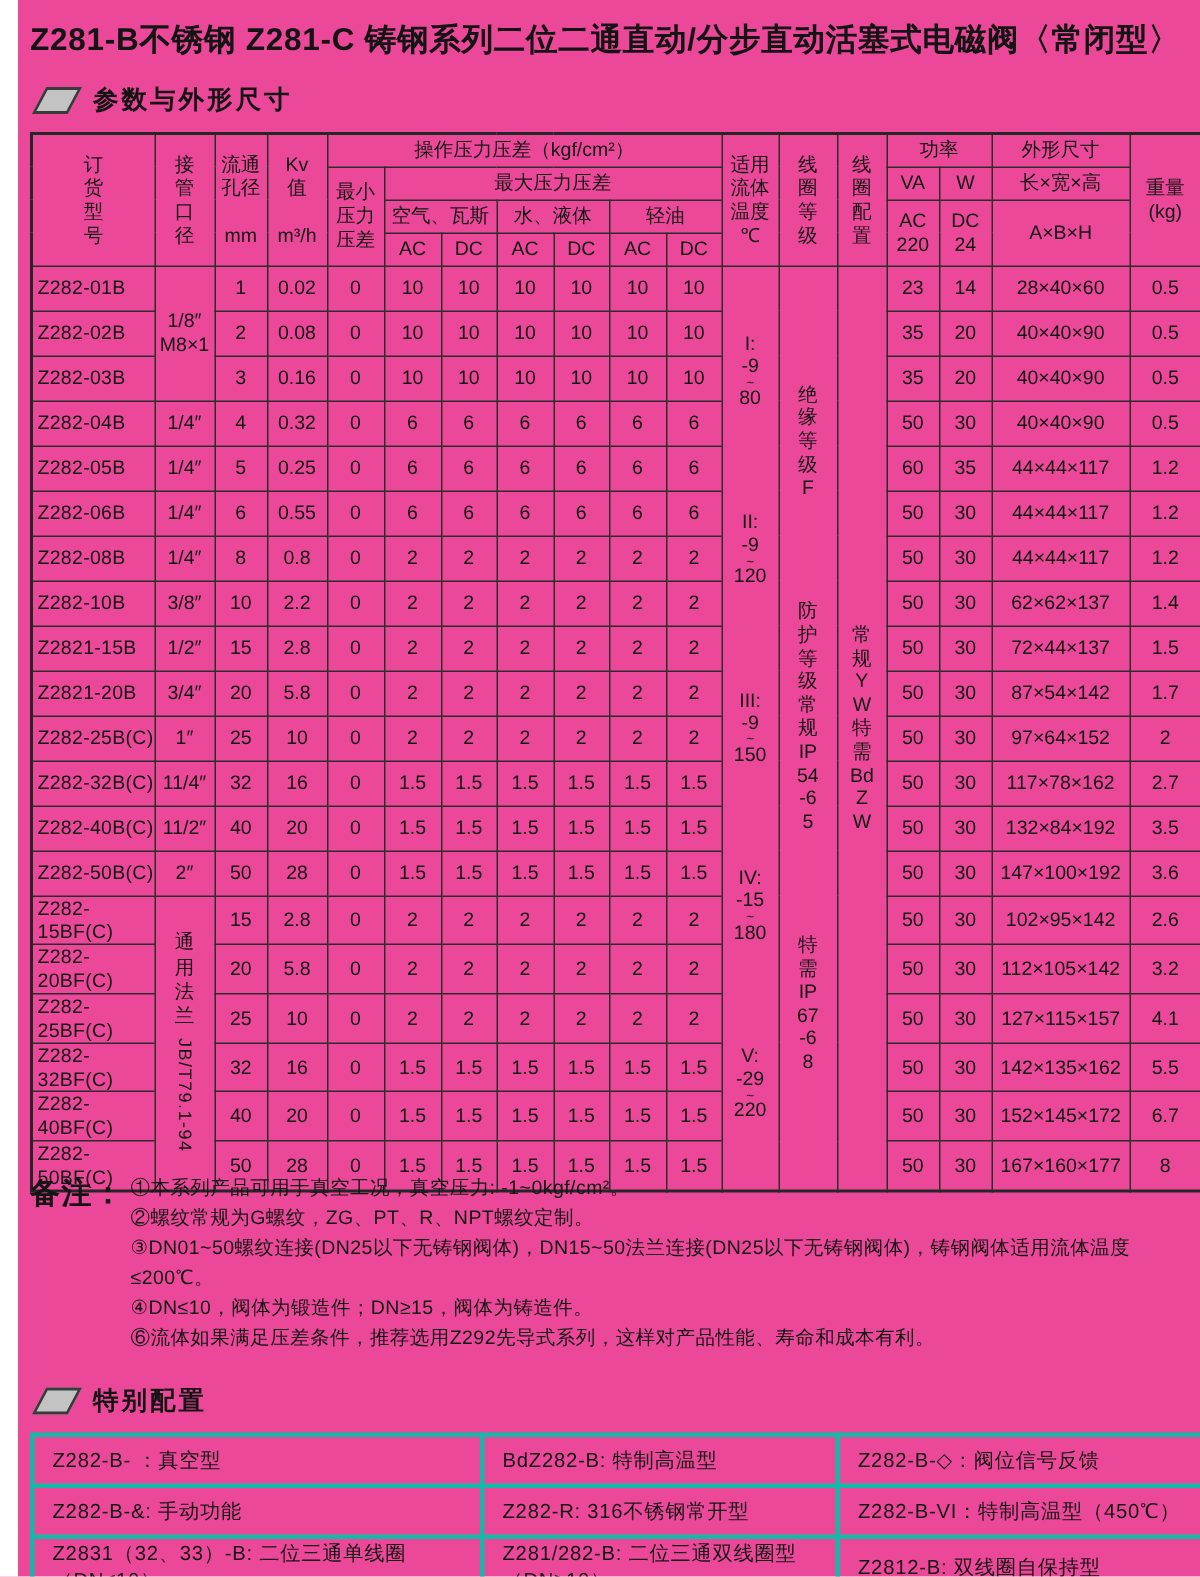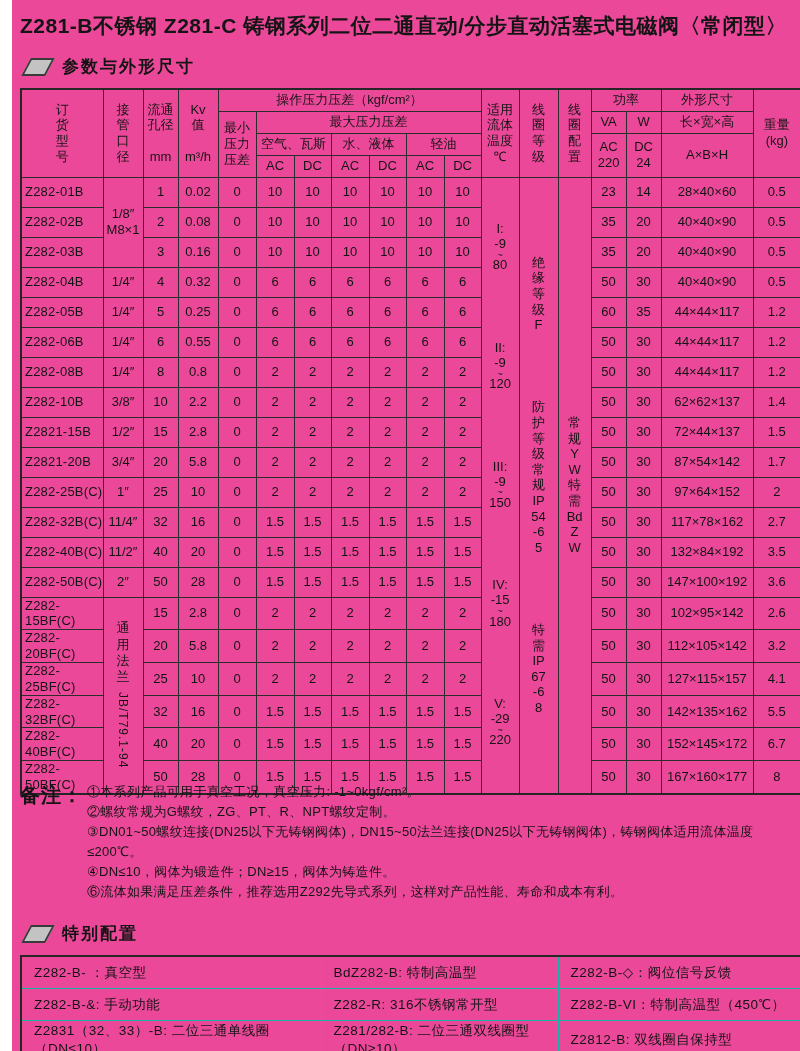--- a/index.html
+++ b/index.html
@@ -32,21 +32,21 @@
   .flange-inner{display:flex;flex-direction:column;align-items:center;gap:6px;}
   .flange-cjk{width:15px;word-break:break-all;line-height:1.25;font-family:Liberation Mono, monospace;}
   .flange-std{writing-mode:vertical-rl;letter-spacing:1px;font-size:12px;}
 
   .notes{position:absolute;top:782px;left:8px;right:6px;display:flex;}
   .notes-label{font-size:20px;font-weight:bold;white-space:nowrap;letter-spacing:1px;}
   .notes-items{margin-left:4px;}
   .note-item{font-size:13px;line-height:20px;letter-spacing:0.3px;}
 
   #special-table{position:absolute;top:955px;left:8px;width:782px;border:2px solid #262626;}
-  #special-table td{border:1px solid #14b8a6;height:29px;font-size:13.5px;text-align:left;padding-left:12px;letter-spacing:0.5px;}
+  #special-table td{border:3px solid #14b8a6;height:29px;font-size:13.5px;text-align:left;padding-left:12px;letter-spacing:0.5px;}
 </style>
 </head>
 <body>
 
 <div class="page">
 
   <div class="title">Z281-B不锈钢 Z281-C 铸钢系列二位二通直动/分步直动活塞式电磁阀〈常闭型〉</div>
 
   <div class="sec-head" id="sec1">
     <div class="pgram"></div>

